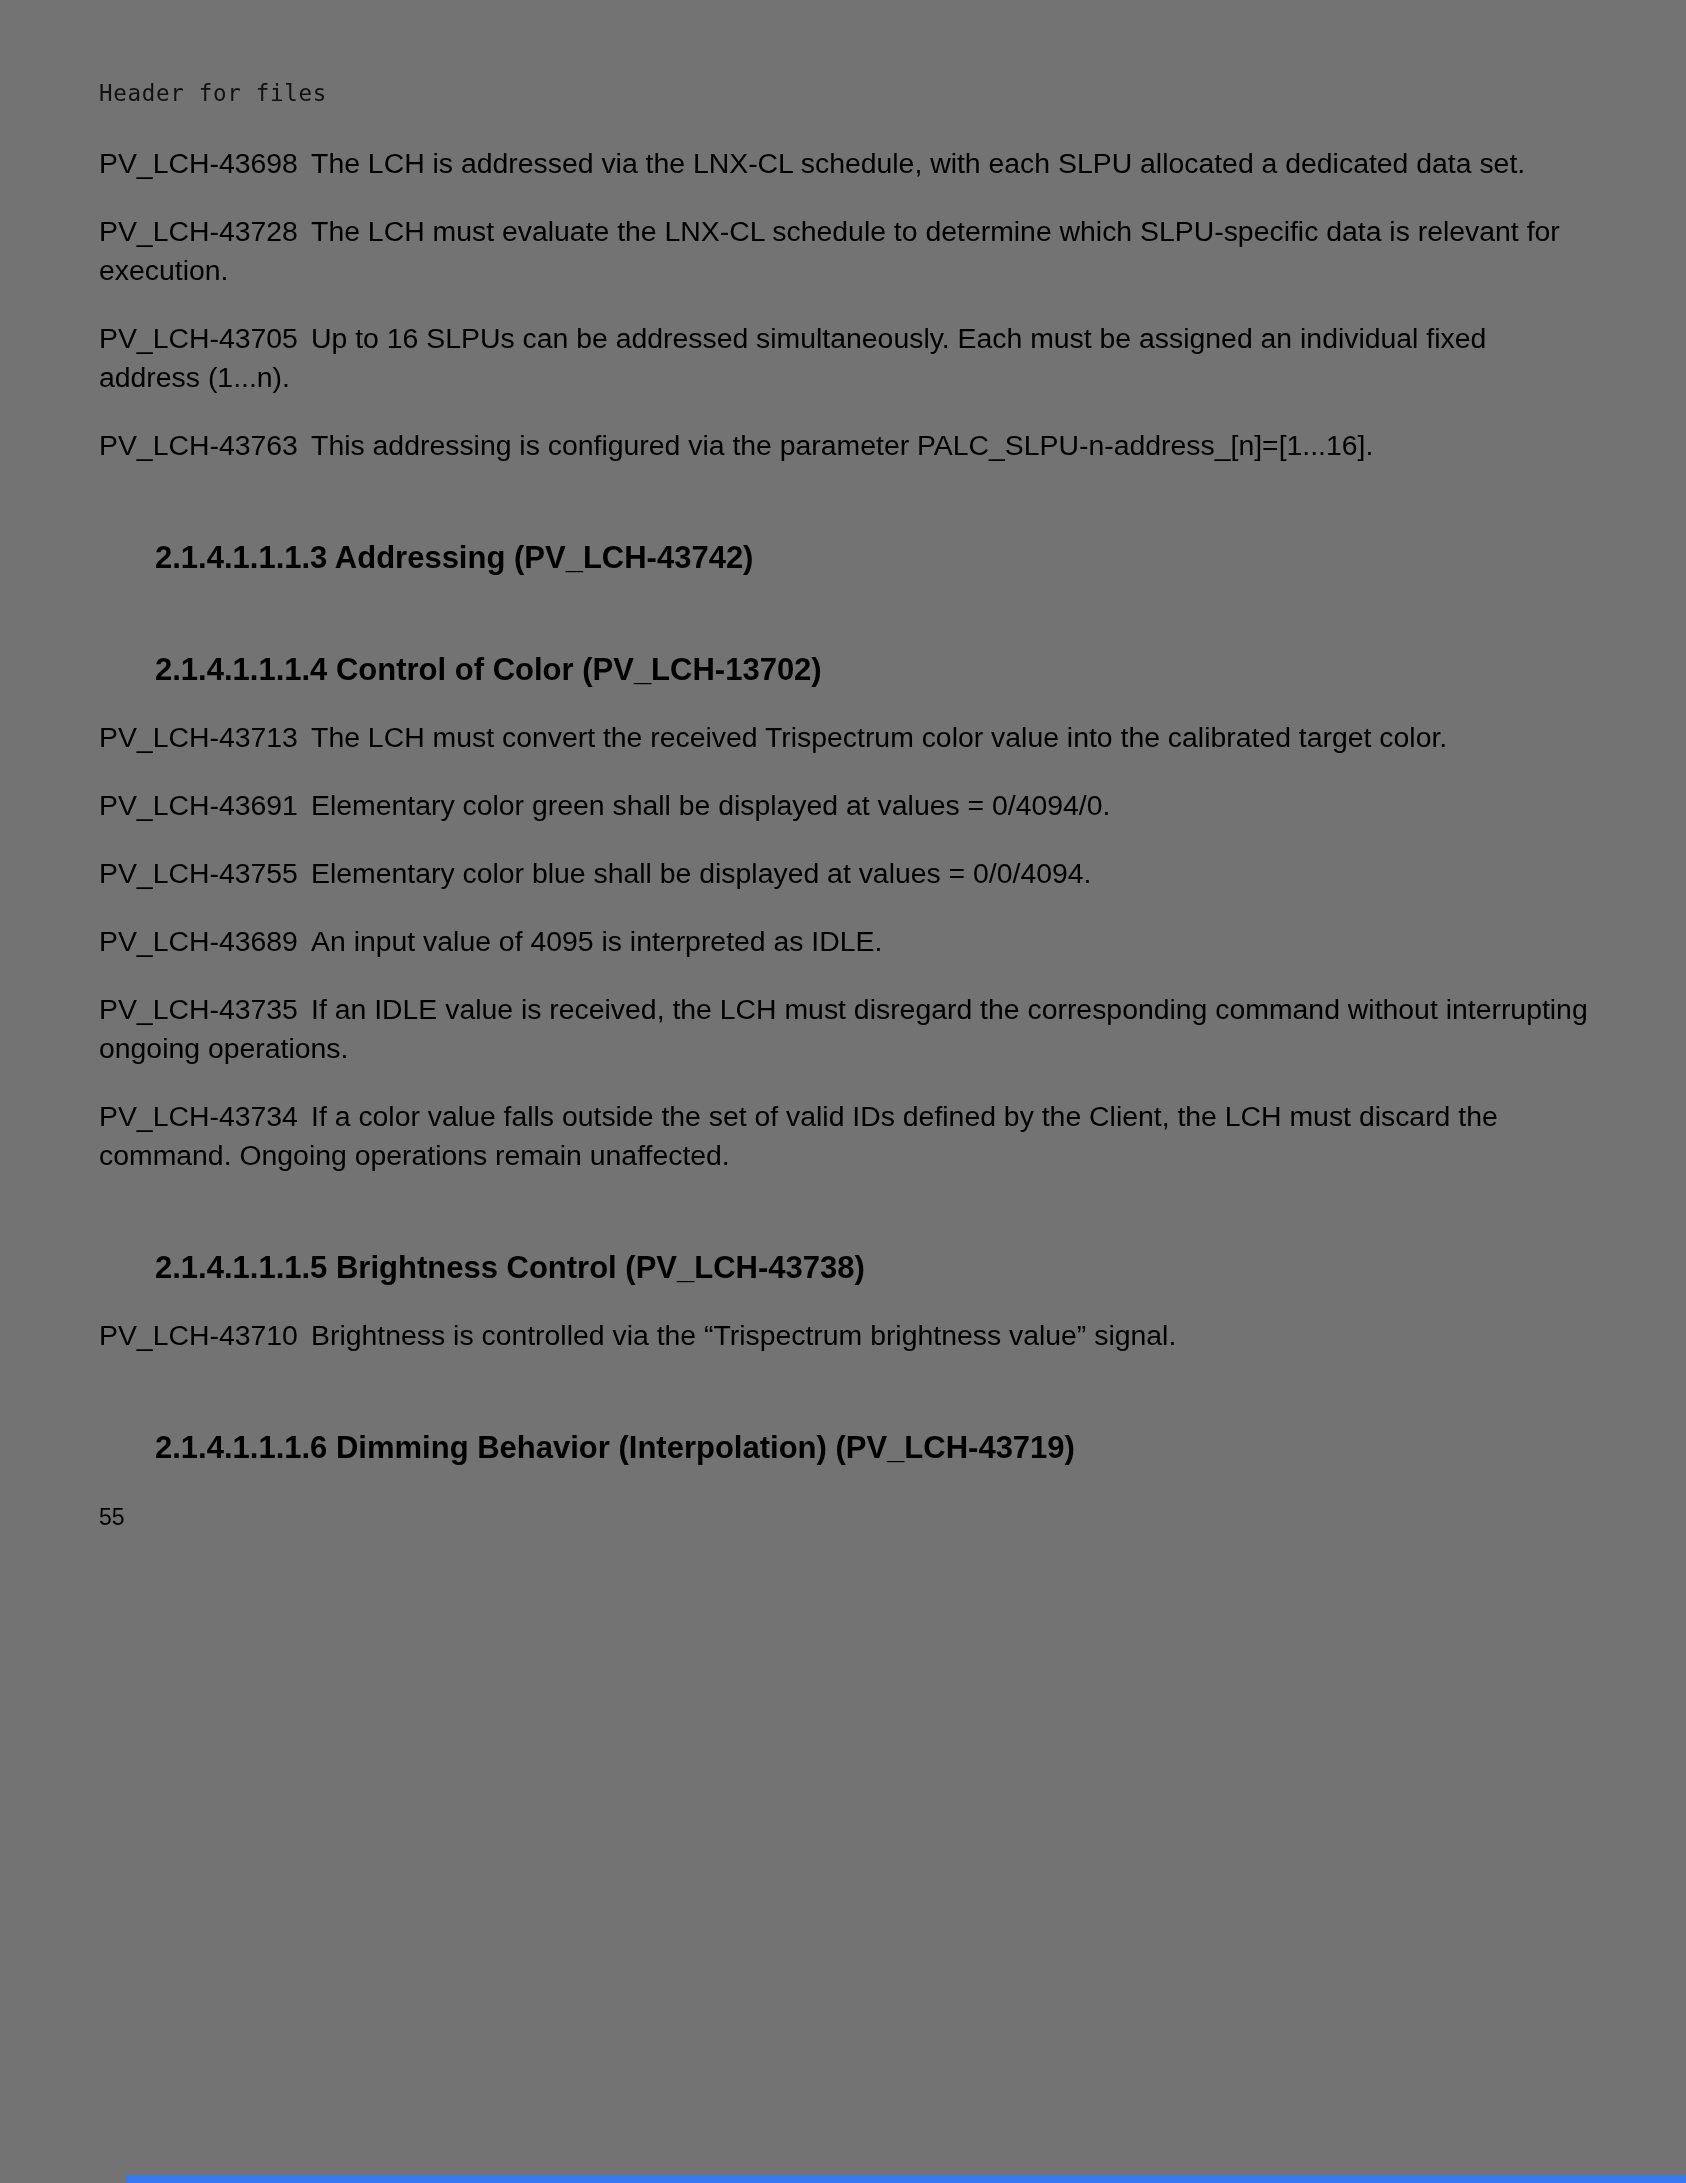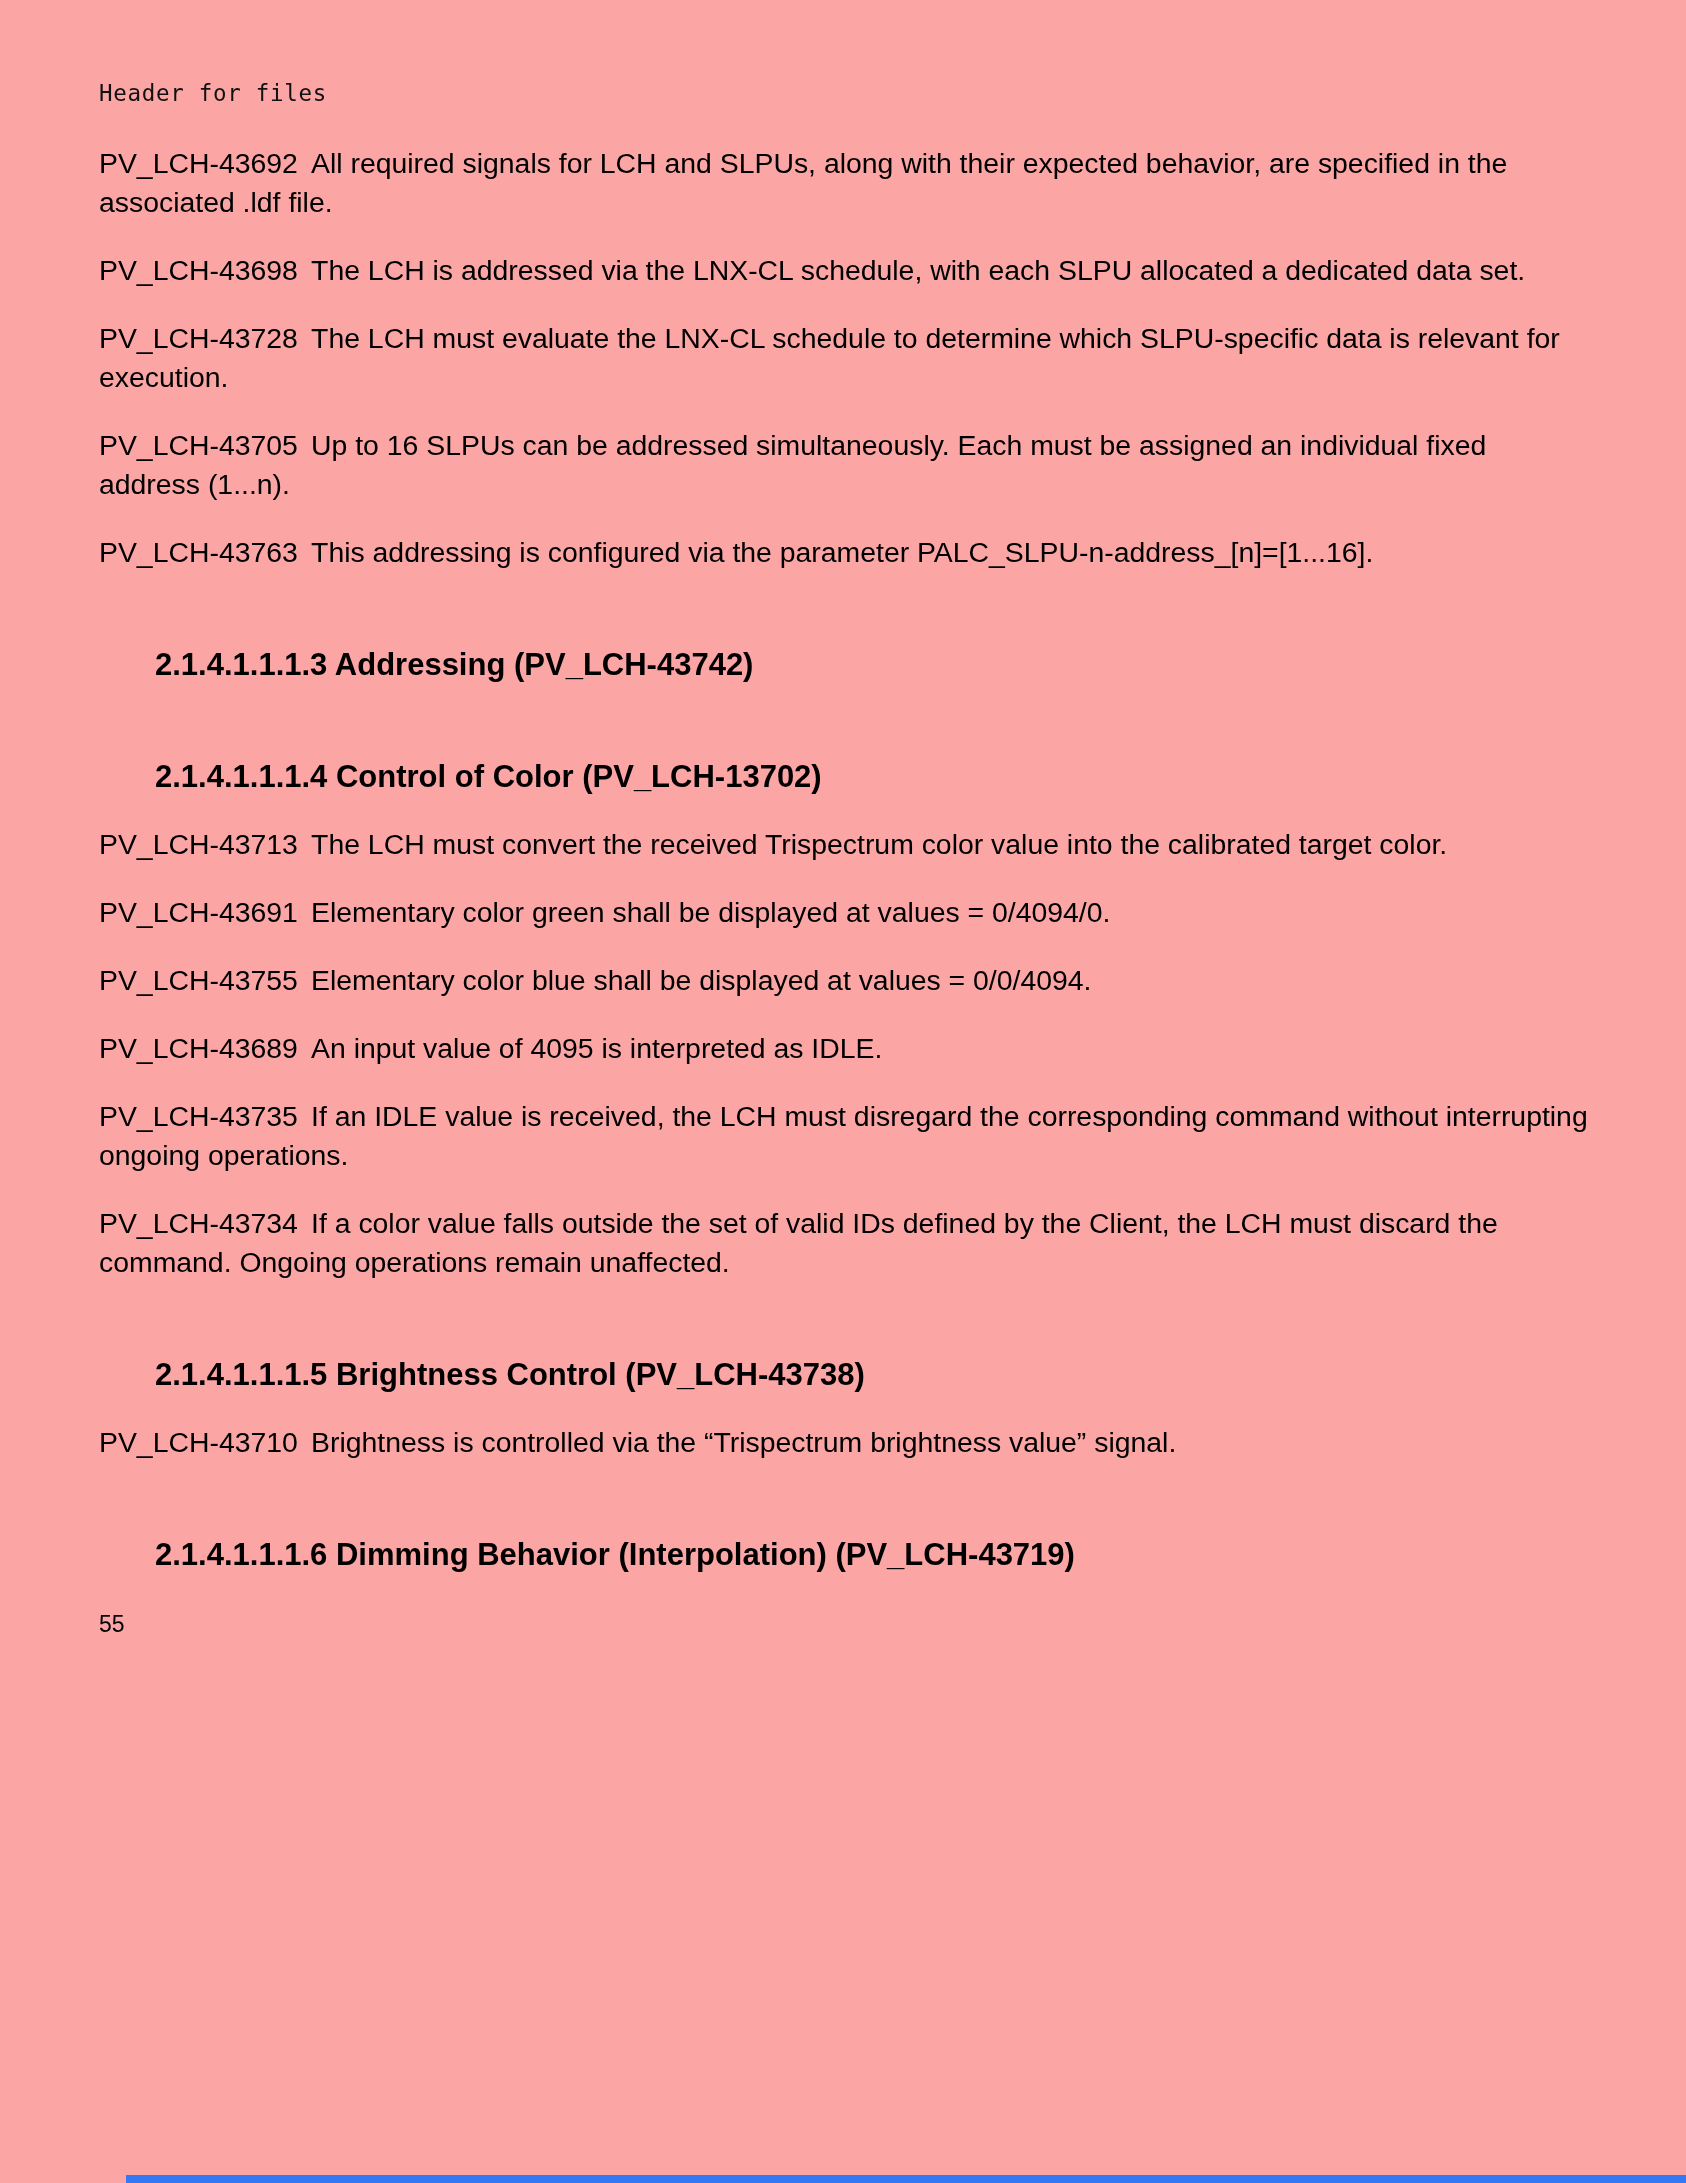--- a/index.html
+++ b/index.html
@@ -4,21 +4,21 @@
 <style>
   html, body {
     margin: 0;
     padding: 0;
     background: #ffffff;
   }
   .page {
     position: relative;
     width: 1687px;
     height: 2183px;
-    background: #fca5a5;
+    background: #737373;
     color: #000000;
     font-family: "Liberation Sans", sans-serif;
     box-sizing: border-box;
     padding: 79px 53px 0 99px;
     overflow: hidden;
   }
   .doc-header {
     font-family: "DejaVu Sans Mono", "Liberation Mono", monospace;
     font-size: 22.5px;
     line-height: 28px;
@@ -56,21 +56,20 @@
     height: 8px;
   }
 </style>
 </head>
 <body>
 
 <div class="page">
   <div class="doc-header">Header for files</div>
 
   <main class="content" id="content">
-  <p class="req"><span class="req-id">PV_LCH-43692</span><span class="req-text">All required signals for LCH and SLPUs, along with their expected behavior, are specified in the associated .ldf file.</span></p>
 
   <p class="req"><span class="req-id">PV_LCH-43698</span><span class="req-text">The LCH is addressed via the LNX-CL schedule, with each SLPU allocated a dedicated data set.</span></p>
 
   <p class="req"><span class="req-id">PV_LCH-43728</span><span class="req-text">The LCH must evaluate the LNX-CL schedule to determine which SLPU-specific data is relevant for execution.</span></p>
 
   <p class="req"><span class="req-id">PV_LCH-43705</span><span class="req-text">Up to 16 SLPUs can be addressed simultaneously. Each must be assigned an individual fixed address (1...n).</span></p>
 
   <p class="req"><span class="req-id">PV_LCH-43763</span><span class="req-text">This addressing is configured via the parameter PALC_SLPU-n-address_[n]=[1...16].</span></p>
 
   <h2 class="section">2.1.4.1.1.1.3 Addressing (PV_LCH-43742)</h2>

